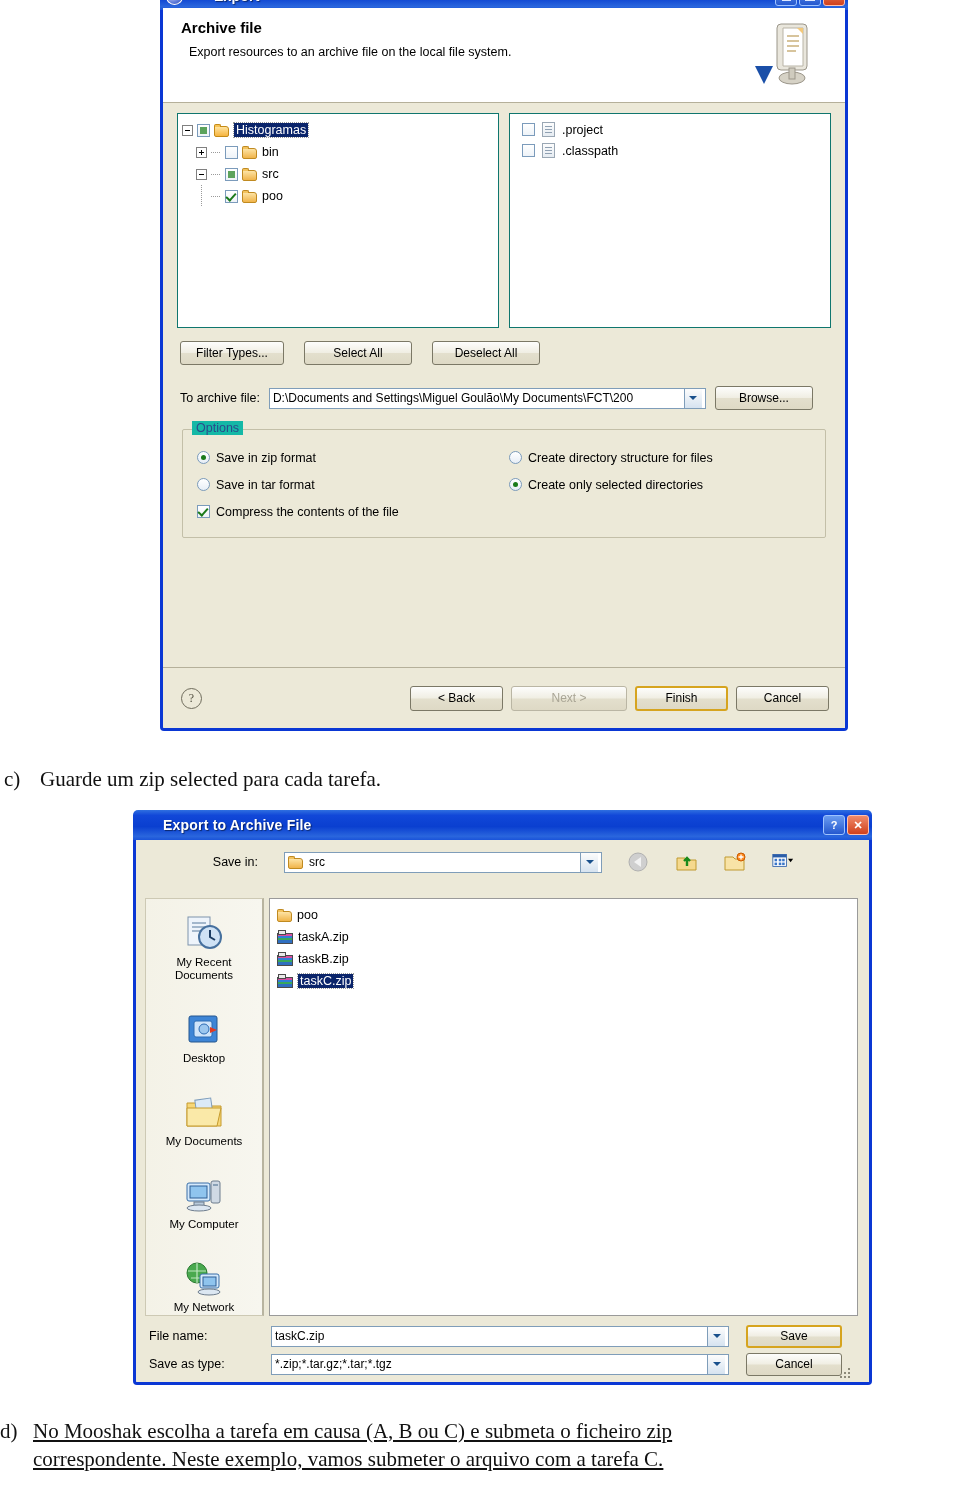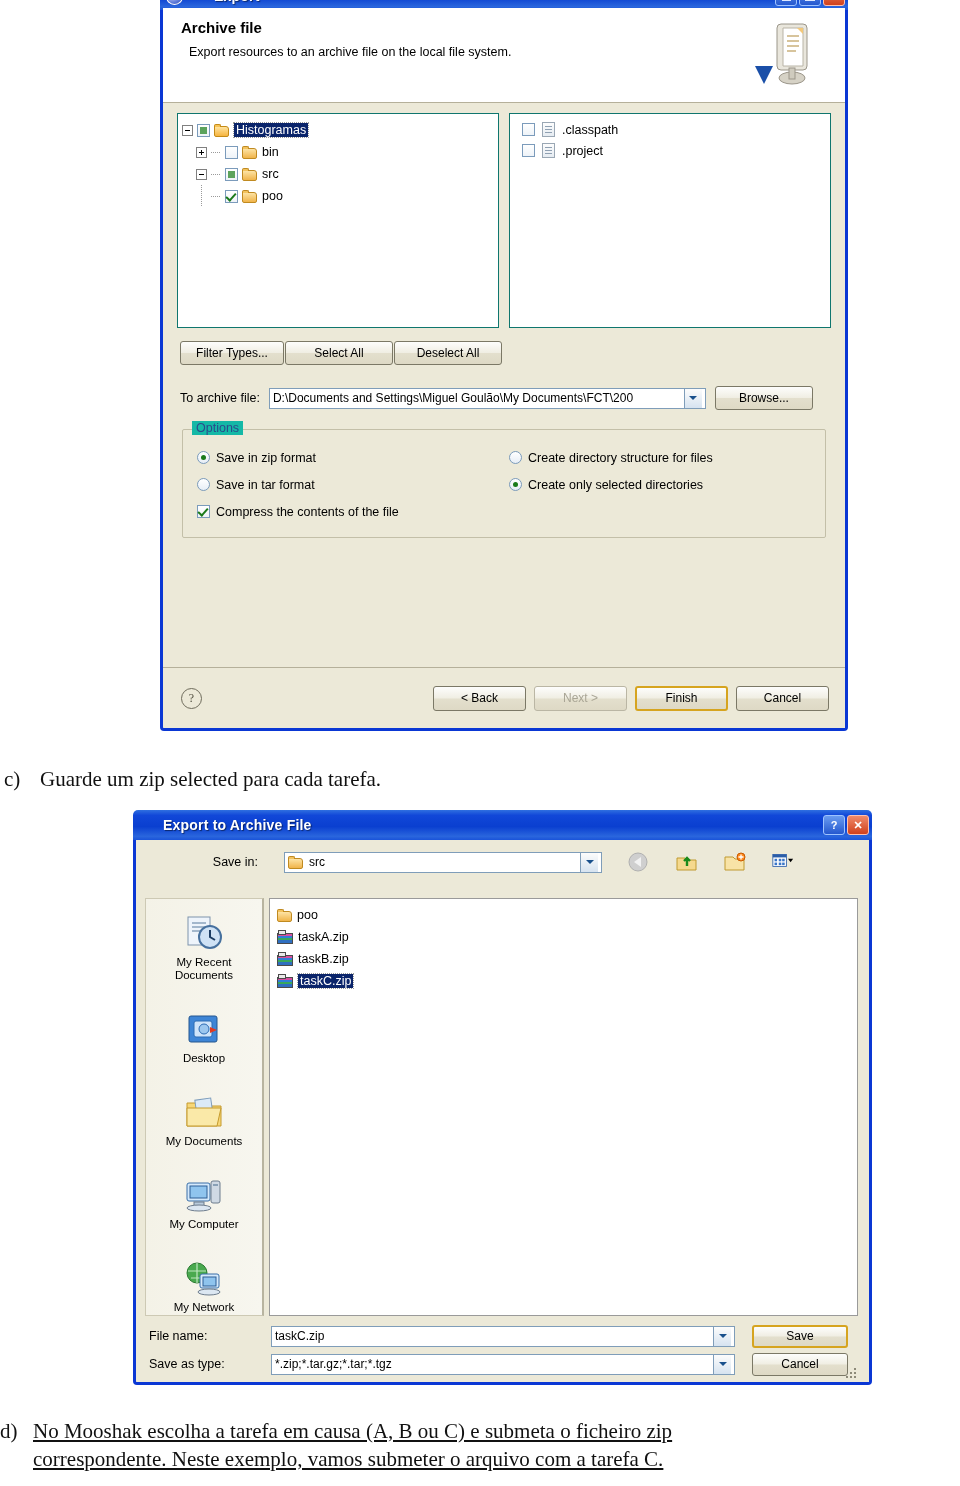--- a/index.html
+++ b/index.html
@@ -172,21 +172,21 @@
     background:#fff;border:1px solid #0f766e;box-sizing:border-box;
     flex:1; padding:5px 4px; overflow:hidden;
   }
   .tree-row{ display:flex;align-items:center;gap:4px;font-size:12.5px;height:22px;}
   .file-row{ display:flex;align-items:center;gap:7px;font-size:12.5px;height:21px;padding-left:8px;}
   .dots{ width:10px;height:1px;flex:0 0 10px;
     background:repeating-linear-gradient(90deg,#9a9a9a 0 1px,transparent 1px 2px); }
   .vline{ width:11px;flex:0 0 11px;align-self:stretch;position:relative;}
   .vline::before{content:"";position:absolute;left:5px;top:0;bottom:0;width:1px;
     background:repeating-linear-gradient(180deg,#9a9a9a 0 1px,transparent 1px 2px);}
-  .btnrow{ display:flex; gap:1px; margin-top:13px; padding-left:3px;}
+  .btnrow{ display:flex; gap:20px; margin-top:13px; padding-left:3px;}
   .archrow{ display:flex; align-items:center; gap:9px; margin-top:21px; padding-left:3px;}
   .archrow .lbl{font-size:12.5px;}
   .group{
     margin:19px 5px 0 5px; border:1px solid #c3bfa8; border-radius:2px;
     padding:14px 14px 12px 14px; position:relative;
   }
   .group > .legend{
     position:absolute; top:-9px; left:9px; background:#14b8a6;
     padding:0 4px; font-size:12.5px; color:#2b4a8b;
   }
@@ -236,21 +236,21 @@
     font-size:11.5px; color:#000; text-align:center; line-height:1.12;
   }
   .place .ic{ width:40px;height:38px; position:relative; }
   .filepane{
     position:absolute; left:133px; top:60px; right:11px; height:418px;
     background:#fff; border:1px solid #9a9a9a; box-sizing:border-box;
     padding:5px 4px;
   }
   .frow{ display:flex; align-items:center; gap:4px; font-size:12.5px; height:22px; padding-left:3px;}
   .save-bottom{
-    position:absolute; left:0;right:8px;bottom:0;height:66px;
+    position:absolute; left:0;right:14px;bottom:0;height:66px;
     padding:6px 13px 0 13px; box-sizing:border-box;
   }
   .sb-row{ display:flex; align-items:center; gap:0; height:28px; }
   .sb-row .lbl{ width:122px; font-size:12.5px; }
   .sb-row .field{ flex:1; height:21px; }
   .sb-row .btn{ width:96px; height:23px; margin-left:17px; }
   .grip{
     position:absolute; right:4px; bottom:3px; width:12px;height:12px;
     background:
       radial-gradient(#8d8a79 40%,transparent 42%) 0 8px/4px 4px,
@@ -329,26 +329,26 @@
           <span class="cb checked"></span>
           <span class="folder-ico"></span>
           <span>poo</span>
         </div>
       </div>
 
       <div class="pane">
         <div class="file-row">
           <span class="cb"></span>
           <span class="doc-ico"></span>
-          <span>.classpath</span>
+          <span>.project</span>
         </div>
         <div class="file-row">
           <span class="cb"></span>
           <span class="doc-ico"></span>
-          <span>.project</span>
+          <span>.classpath</span>
         </div>
       </div>
 
     </div>
 
     <div class="btnrow">
       <span class="btn" style="width:104px;height:24px">
           <span>Filter Types...</span>
         </span>
       <span class="btn" style="width:108px;height:24px">
@@ -403,21 +403,21 @@
   </div>
 
   <div class="footer1">
     <span class="help-ico">
         <span>?</span>
       </span>
     <span style="flex:1"></span>
     <span class="btn" style="width:93px;height:25px">
         <span>&lt; Back</span>
       </span>
-    <span class="btn disabled" style="width:93px;height:25px">
+    <span class="btn disabled" style="width:116px;height:25px">
         <span>Next &gt;</span>
       </span>
     <span class="btn default" style="width:93px;height:25px">
         <span>Finish</span>
       </span>
     <span class="btn" style="width:93px;height:25px">
         <span>Cancel</span>
       </span>
   </div>
 </div>

